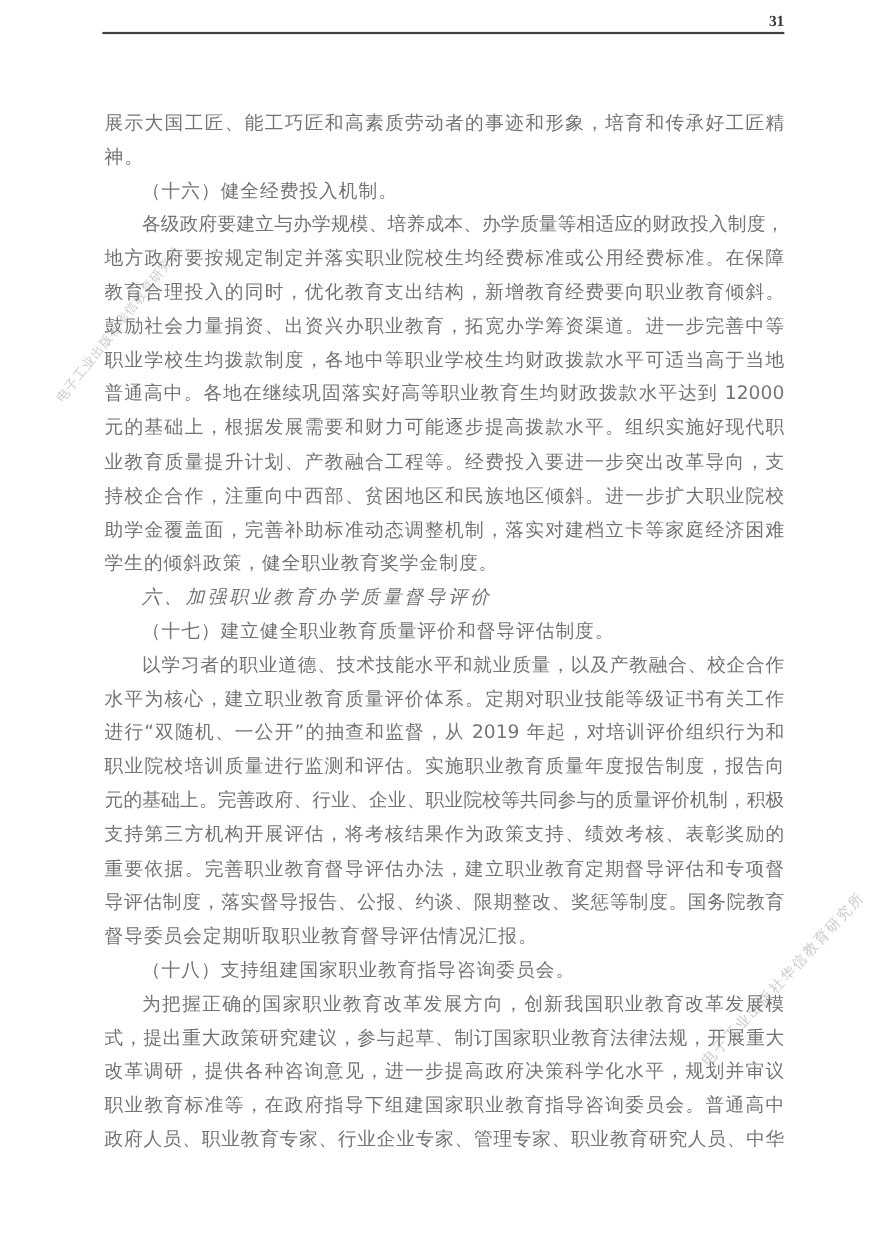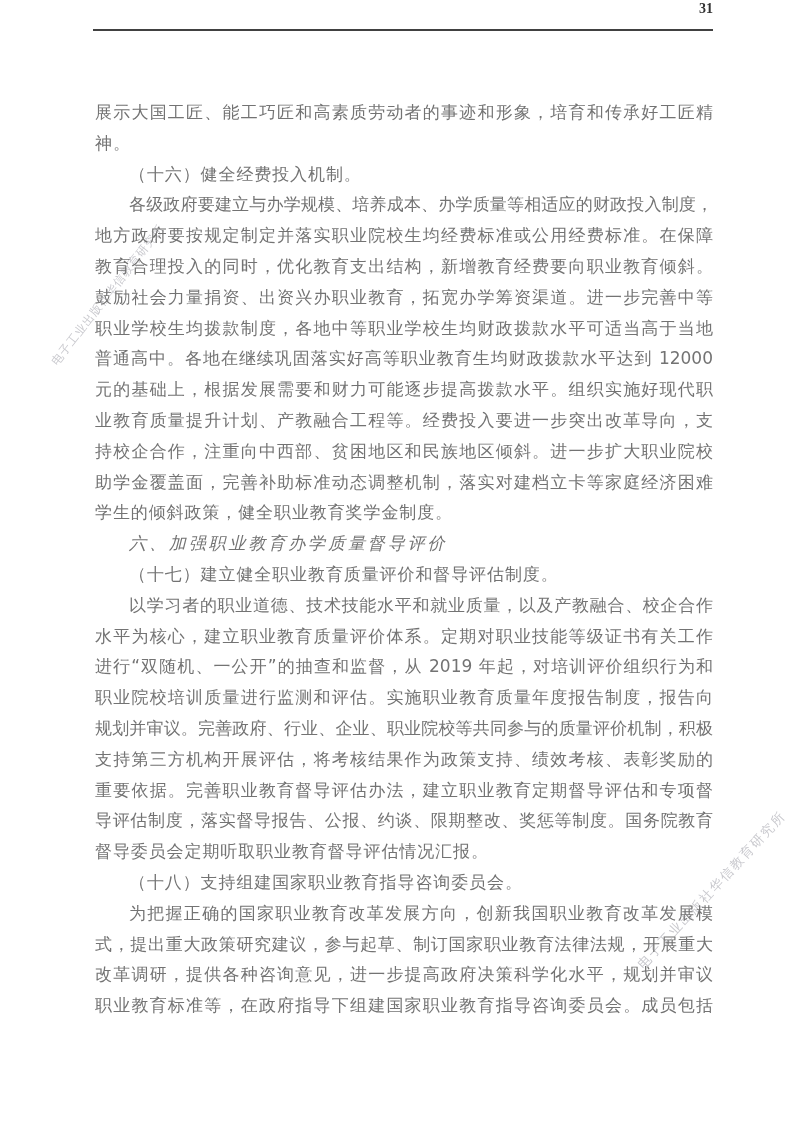--- a/index.html
+++ b/index.html
@@ -10,21 +10,21 @@
   }
   .page {
     position: relative;
     width: 793px;
     height: 1122px;
     background: #ffffff;
     overflow: hidden;
   }
   .page-number {
     position: absolute;
-    top: 1px;
+    top: 13px;
     right: 80px;
     font-family: "Liberation Serif", serif;
     font-size: 14px;
     font-weight: bold;
     color: #333333;
     z-index: 2;
   }
   .header-rule {
     position: absolute;
     left: 93px;
@@ -110,24 +110,25 @@
       <div class="line full">业教育质量提升计划、产教融合工程等。经费投入要进一步突出改革导向，支</div>
       <div class="line full">持校企合作，注重向中西部、贫困地区和民族地区倾斜。进一步扩大职业院校</div>
       <div class="line full">助学金覆盖面，完善补助标准动态调整机制，落实对建档立卡等家庭经济困难</div>
       <div class="line end">学生的倾斜政策，健全职业教育奖学金制度。</div>
       <div class="line end indent heading">六、加强职业教育办学质量督导评价</div>
       <div class="line end indent">（十七）建立健全职业教育质量评价和督导评估制度。</div>
       <div class="line full indent">以学习者的职业道德、技术技能水平和就业质量，以及产教融合、校企合作</div>
       <div class="line full">水平为核心，建立职业教育质量评价体系。定期对职业技能等级证书有关工作</div>
       <div class="line full">进行“双随机、一公开”的抽查和监督，从 2019 年起，对培训评价组织行为和</div>
       <div class="line full">职业院校培训质量进行监测和评估。实施职业教育质量年度报告制度，报告向</div>
-      <div class="line full">规划并审议。完善政府、行业、企业、职业院校等共同参与的质量评价机制，积极</div>
+      <div class="line full">元的基础上。完善政府、行业、企业、职业院校等共同参与的质量评价机制，积极</div>
       <div class="line full">支持第三方机构开展评估，将考核结果作为政策支持、绩效考核、表彰奖励的</div>
       <div class="line full">重要依据。完善职业教育督导评估办法，建立职业教育定期督导评估和专项督</div>
       <div class="line full">导评估制度，落实督导报告、公报、约谈、限期整改、奖惩等制度。国务院教育</div>
       <div class="line end">督导委员会定期听取职业教育督导评估情况汇报。</div>
       <div class="line end indent">（十八）支持组建国家职业教育指导咨询委员会。</div>
       <div class="line full indent">为把握正确的国家职业教育改革发展方向，创新我国职业教育改革发展模</div>
       <div class="line full">式，提出重大政策研究建议，参与起草、制订国家职业教育法律法规，开展重大</div>
       <div class="line full">改革调研，提供各种咨询意见，进一步提高政府决策科学化水平，规划并审议</div>
-      <div class="line full">职业教育标准等，在政府指导下组建国家职业教育指导咨询委员会。成员包括</div>
+      <div class="line full">职业教育标准等，在政府指导下组建国家职业教育指导咨询委员会。普通高中</div>
+      <div class="line full">政府人员、职业教育专家、行业企业专家、管理专家、职业教育研究人员、中华</div>
     </div>
 </div>
 
 </body></html>

